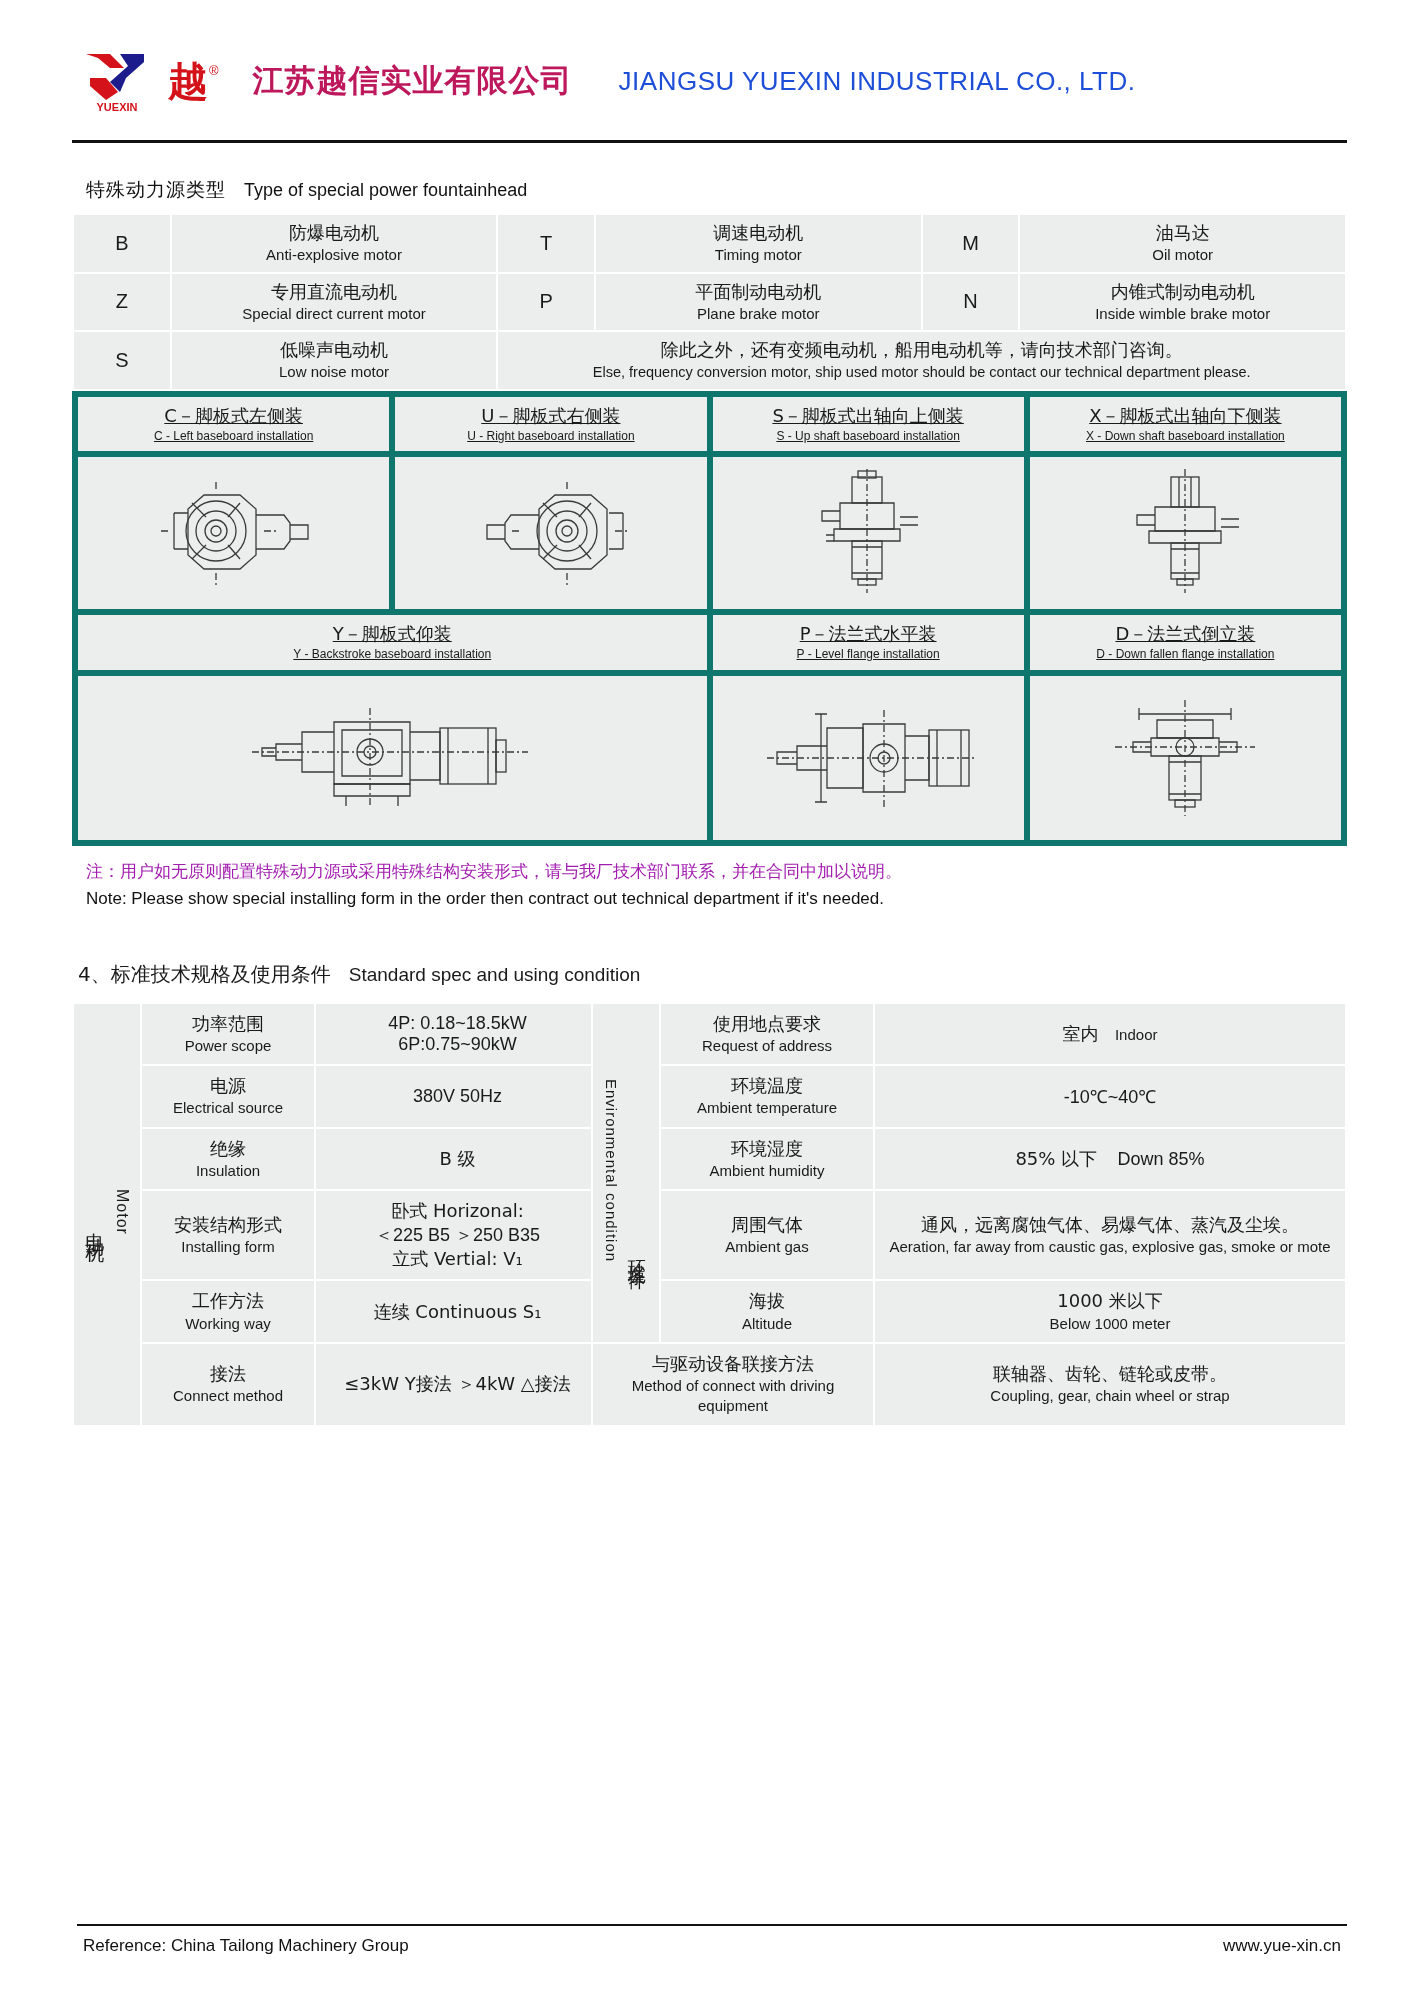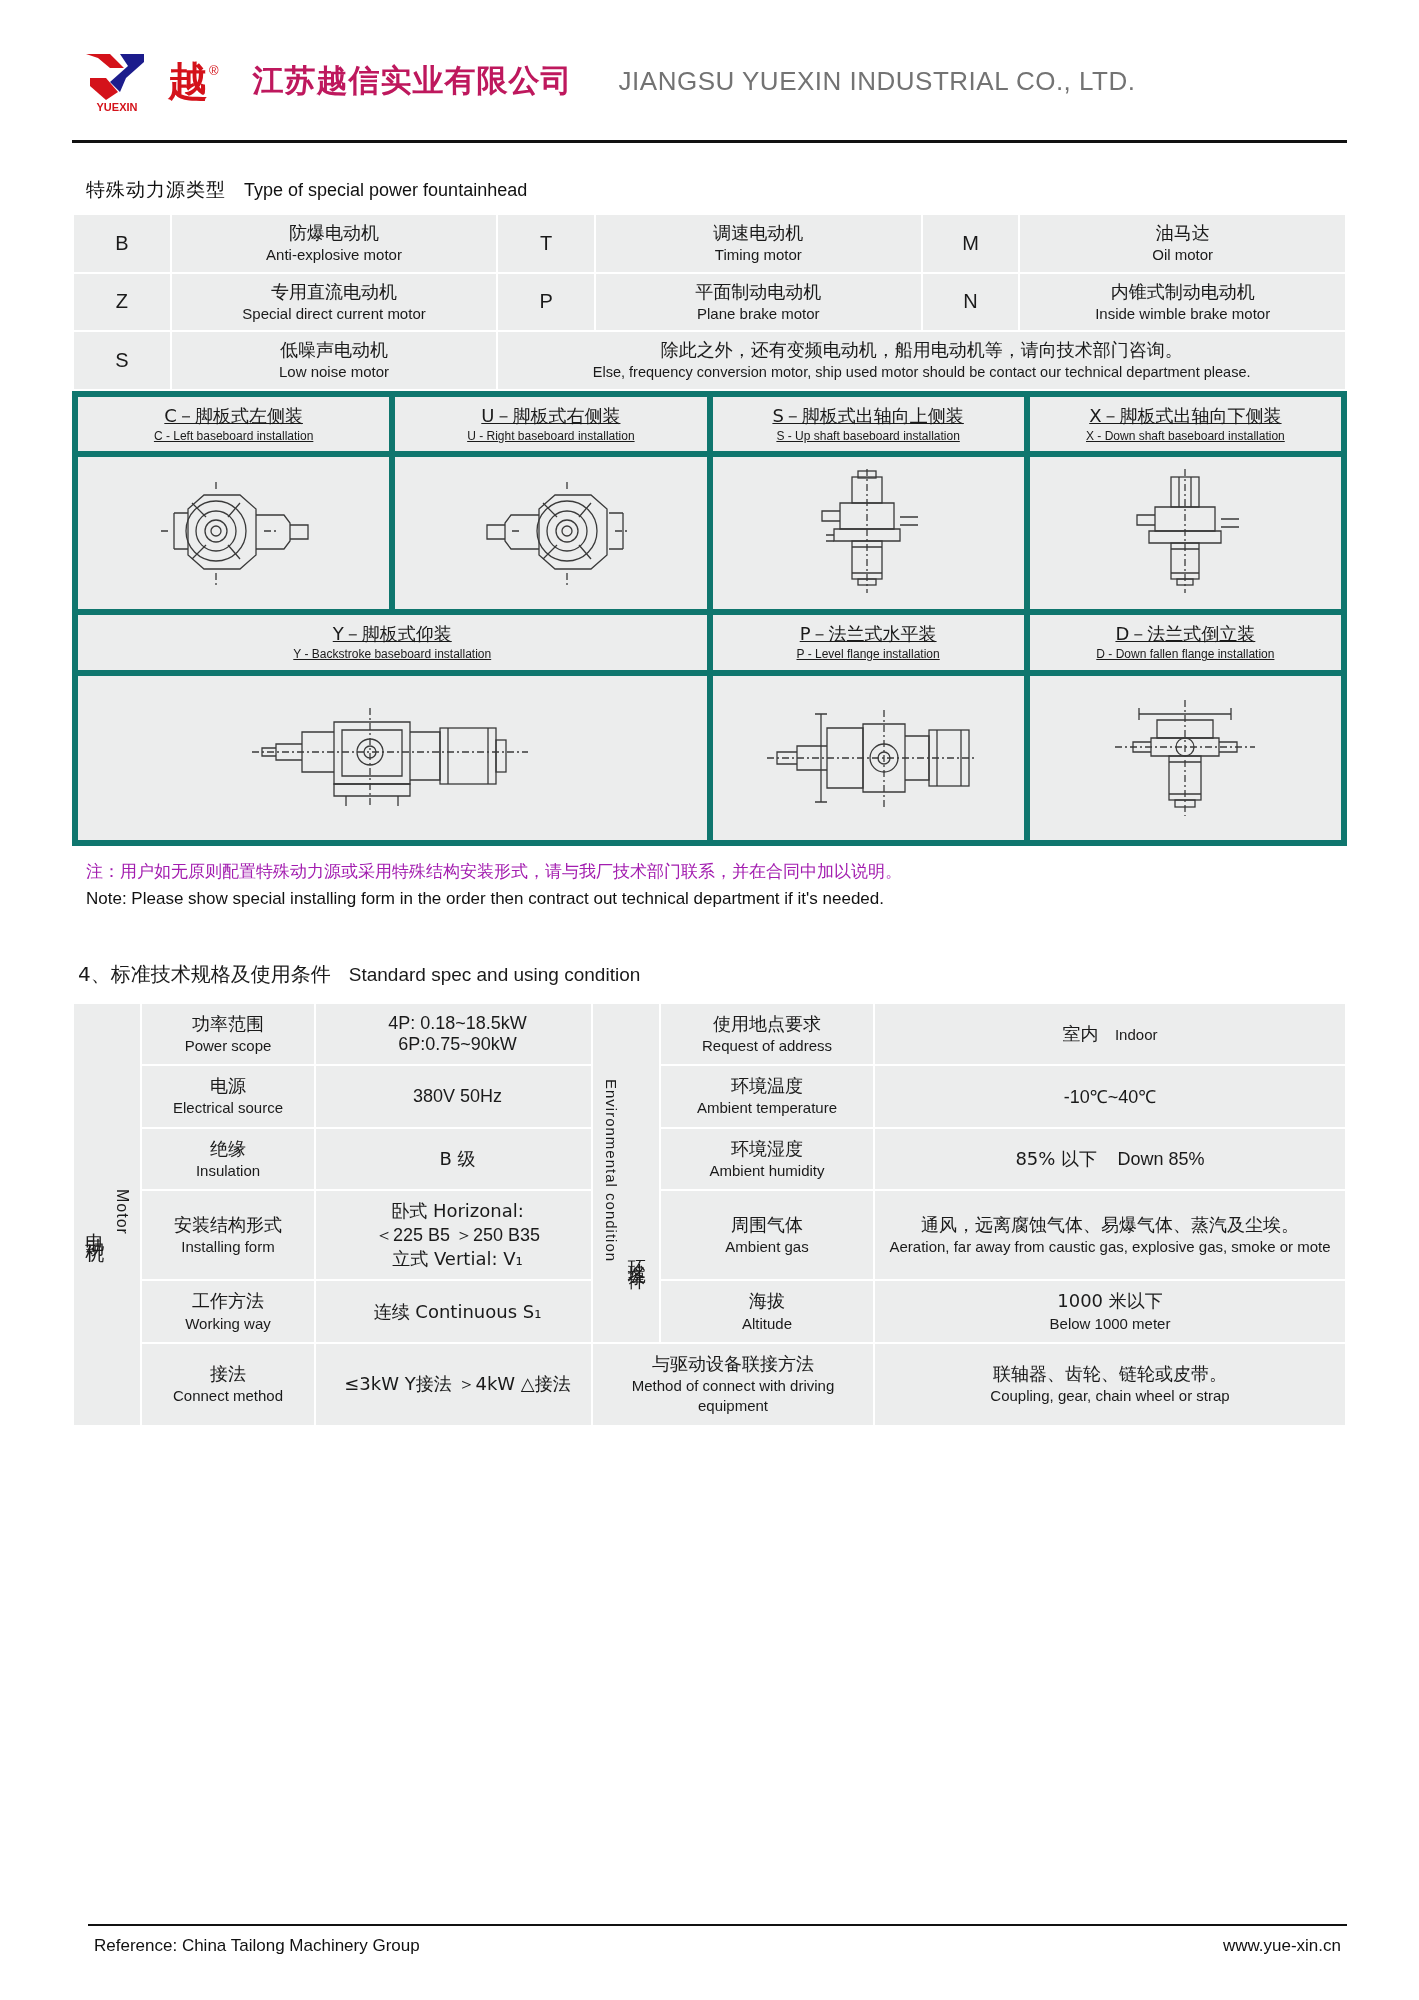--- a/index.html
+++ b/index.html
@@ -66,21 +66,21 @@
     font-family: "DejaVu Sans", sans-serif;
     font-size: 31px;
     font-weight: bold;
     color: #be185d;
     margin-left: 34px;
     letter-spacing: 1px;
     white-space: nowrap;
   }
   .company-en {
     font-size: 26px;
-    color: #737373;
+    color: #1d4ed8;
     margin-left: 46px;
     letter-spacing: 0.5px;
     white-space: nowrap;
   }
 
   
   .sec-title {
     margin: 34px 0 10px 14px;
     display: flex;
     align-items: baseline;
@@ -212,21 +212,21 @@
   }
   .left-align { text-align: center; padding-left: 14px !important; }
   .spec-lab .t-cn { font-size: 18px; }
   .spec-lab .t-en { font-size: 15px; }
   .val { font-size: 18px; }
   .val-sm { font-size: 15px; }
 
   
   .footer {
     position: absolute;
-    left: 88px;
+    left: 77px;
     right: 72px;
     bottom: 44px;
   }
   .footer-rule {
     border-top: 2px solid #111;
     margin-bottom: 10px;
   }
   .footer-row {
     display: flex;
     justify-content: space-between;

